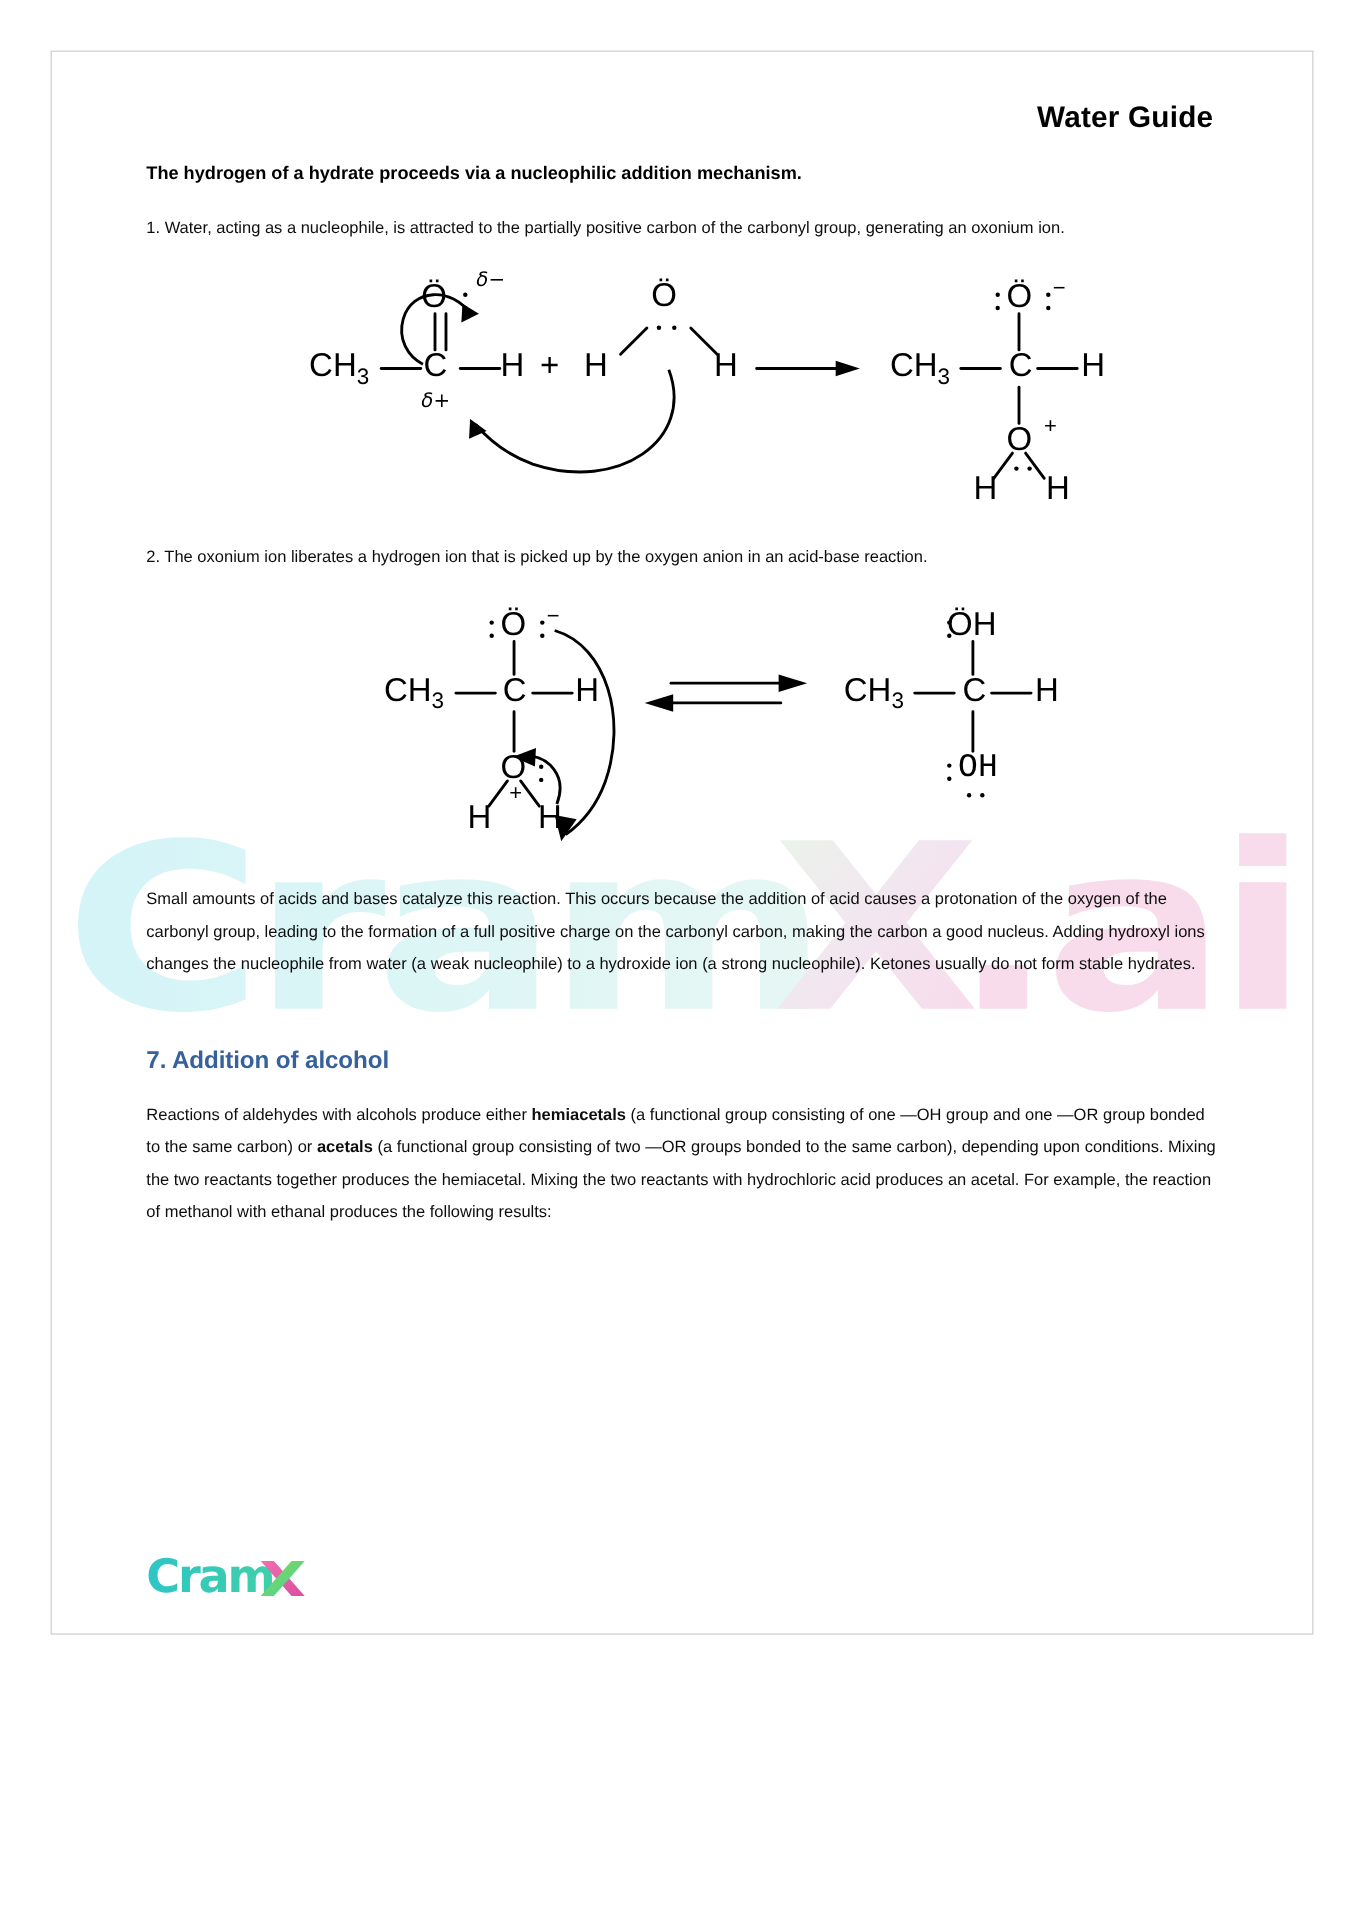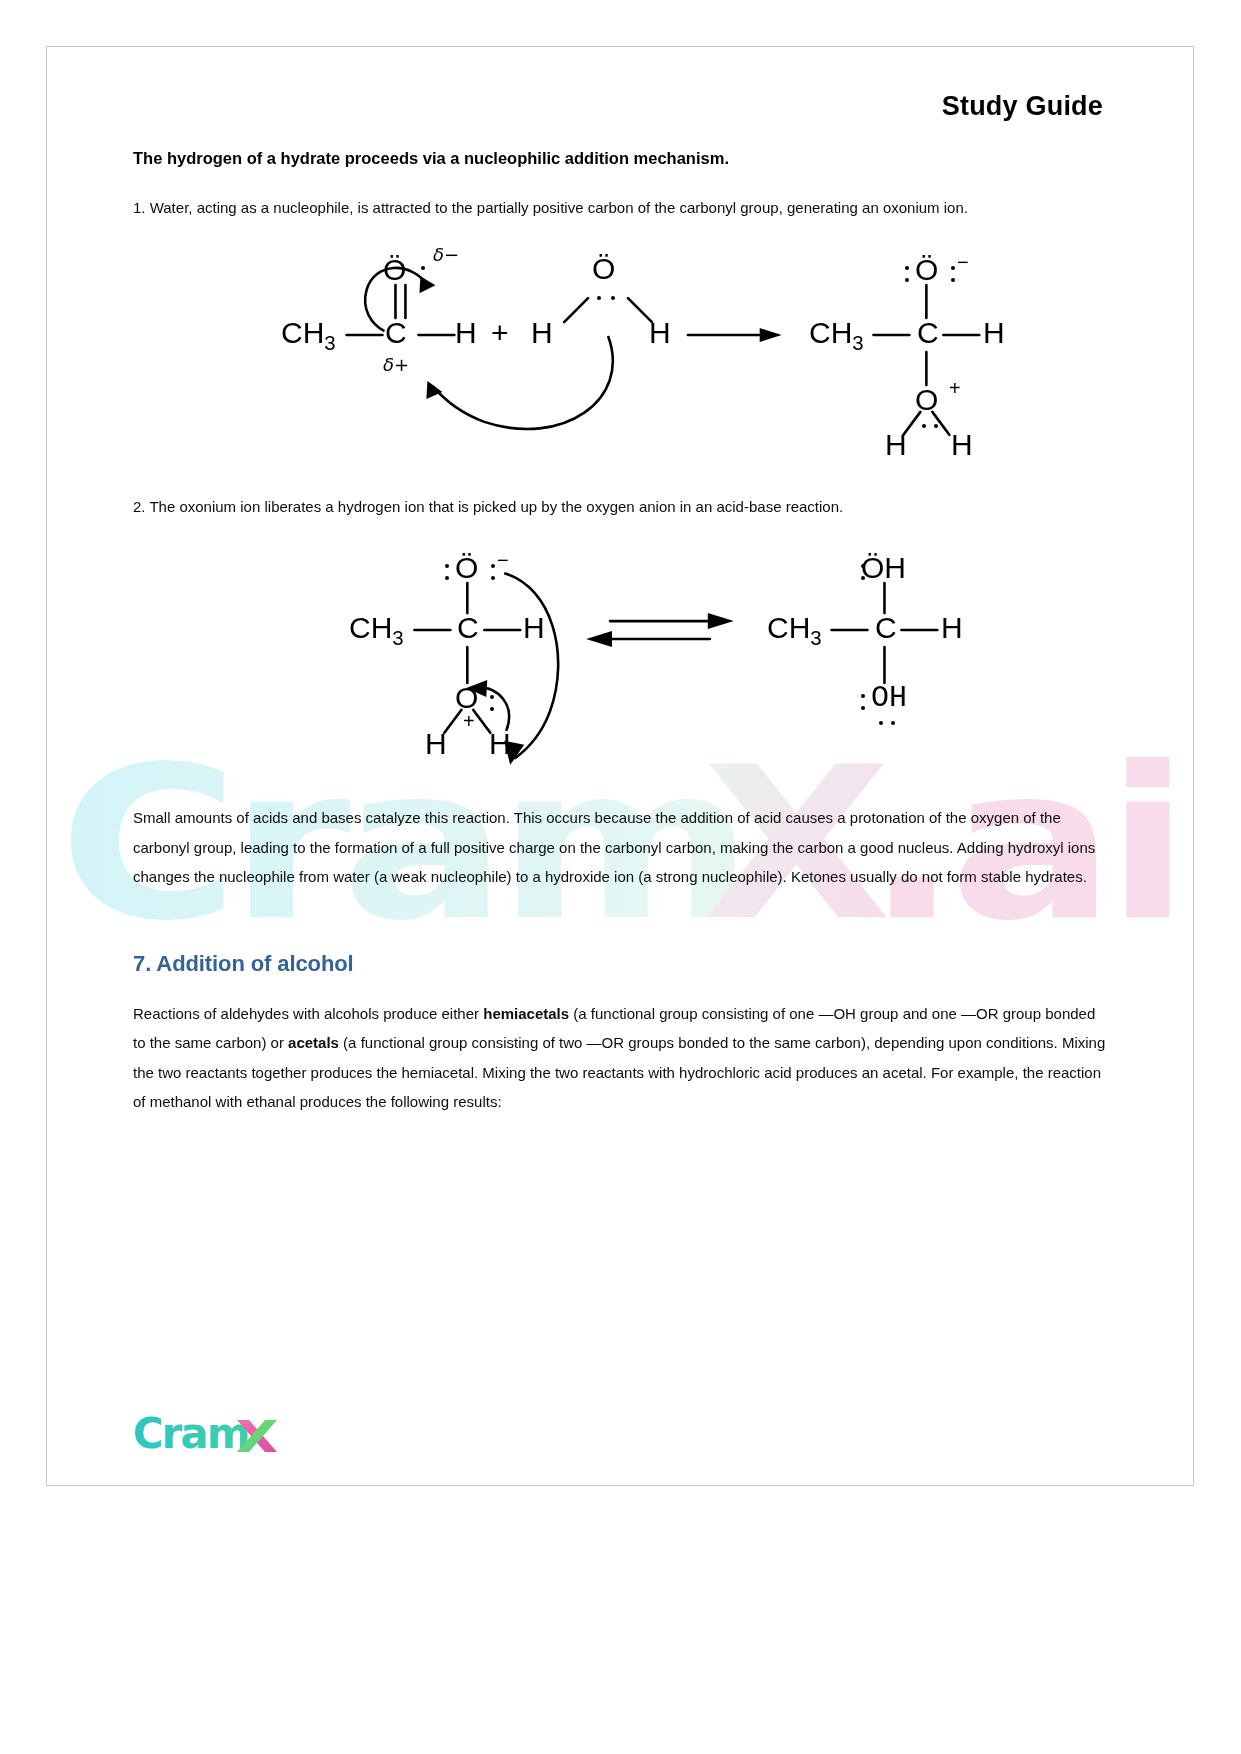--- a/index.html
+++ b/index.html
@@ -147,21 +147,21 @@
             <stop offset="55%" stop-color="#f3e4f0"></stop>
             <stop offset="100%" stop-color="#f9d9e9"></stop>
           </linearGradient>
         </defs>
         <text x="10" y="196" font-family="DejaVu Sans, sans-serif" font-size="210" font-weight="bold" letter-spacing="-8" fill="url(#wmGradC)">Cram</text>
         <text x="560" y="196" font-family="DejaVu Sans, sans-serif" font-size="210" font-weight="bold" letter-spacing="-8" fill="url(#wmGradX)">X</text>
         <text x="700" y="196" font-family="DejaVu Sans, sans-serif" font-size="210" font-weight="bold" letter-spacing="-8" fill="#f8dcec">.ai</text>
       </svg>
     </div>
 
-    <div class="doc-title">Study Guide</div>
+    <div class="doc-title">Water Guide</div>
 
     <div class="lead-bold">The hydrogen of a hydrate proceeds via a nucleophilic addition mechanism.</div>
 
     <p class="body-text">1. Water, acting as a nucleophile, is attracted to the partially positive carbon of the carbonyl group, generating an oxonium ion.</p>
 
     <div class="scheme">
       <svg class="overlay" viewBox="0 0 976 230" preserveAspectRatio="xMidYMid meet">
         <g stroke="#000" stroke-width="2.6" fill="none" stroke-linecap="round">
 
           <line x1="214" y1="95" x2="250" y2="95"></line>

